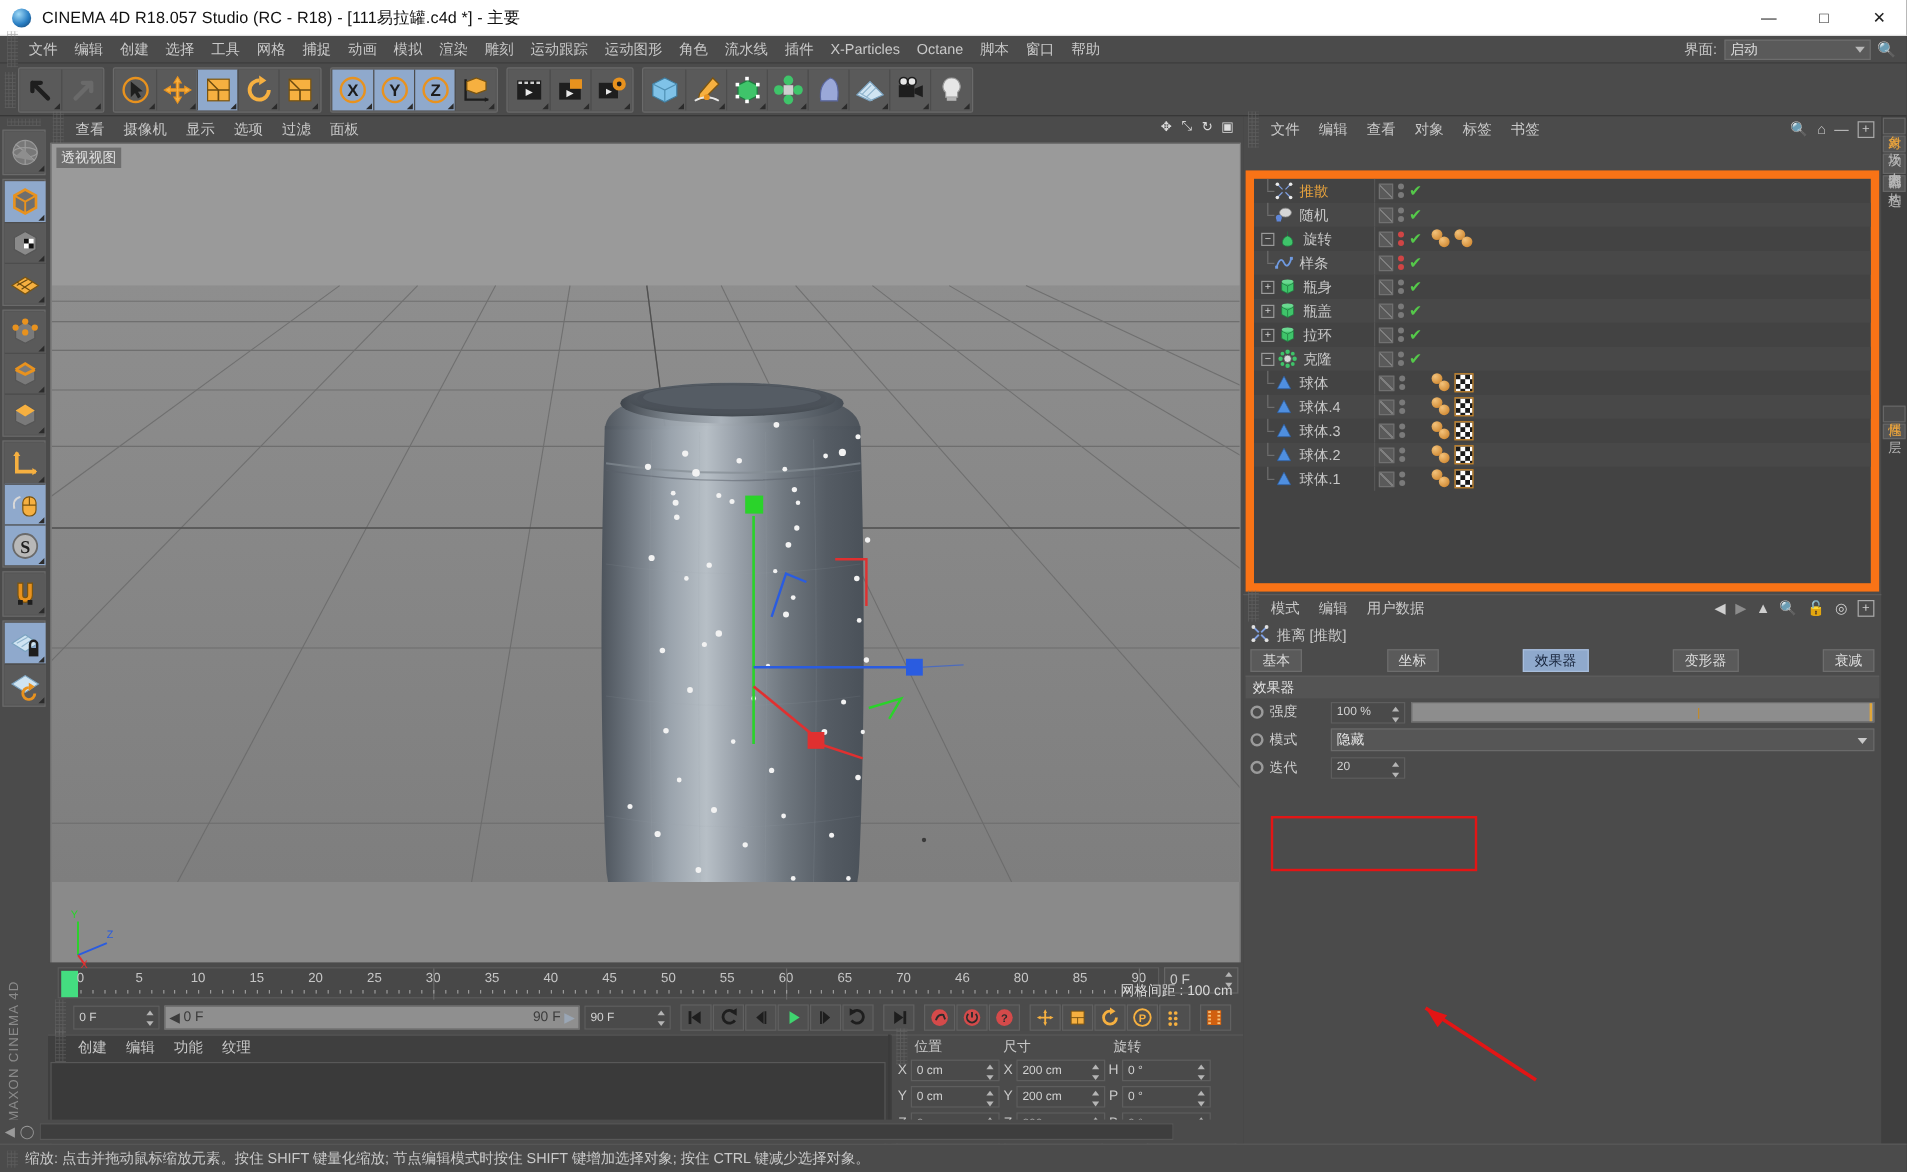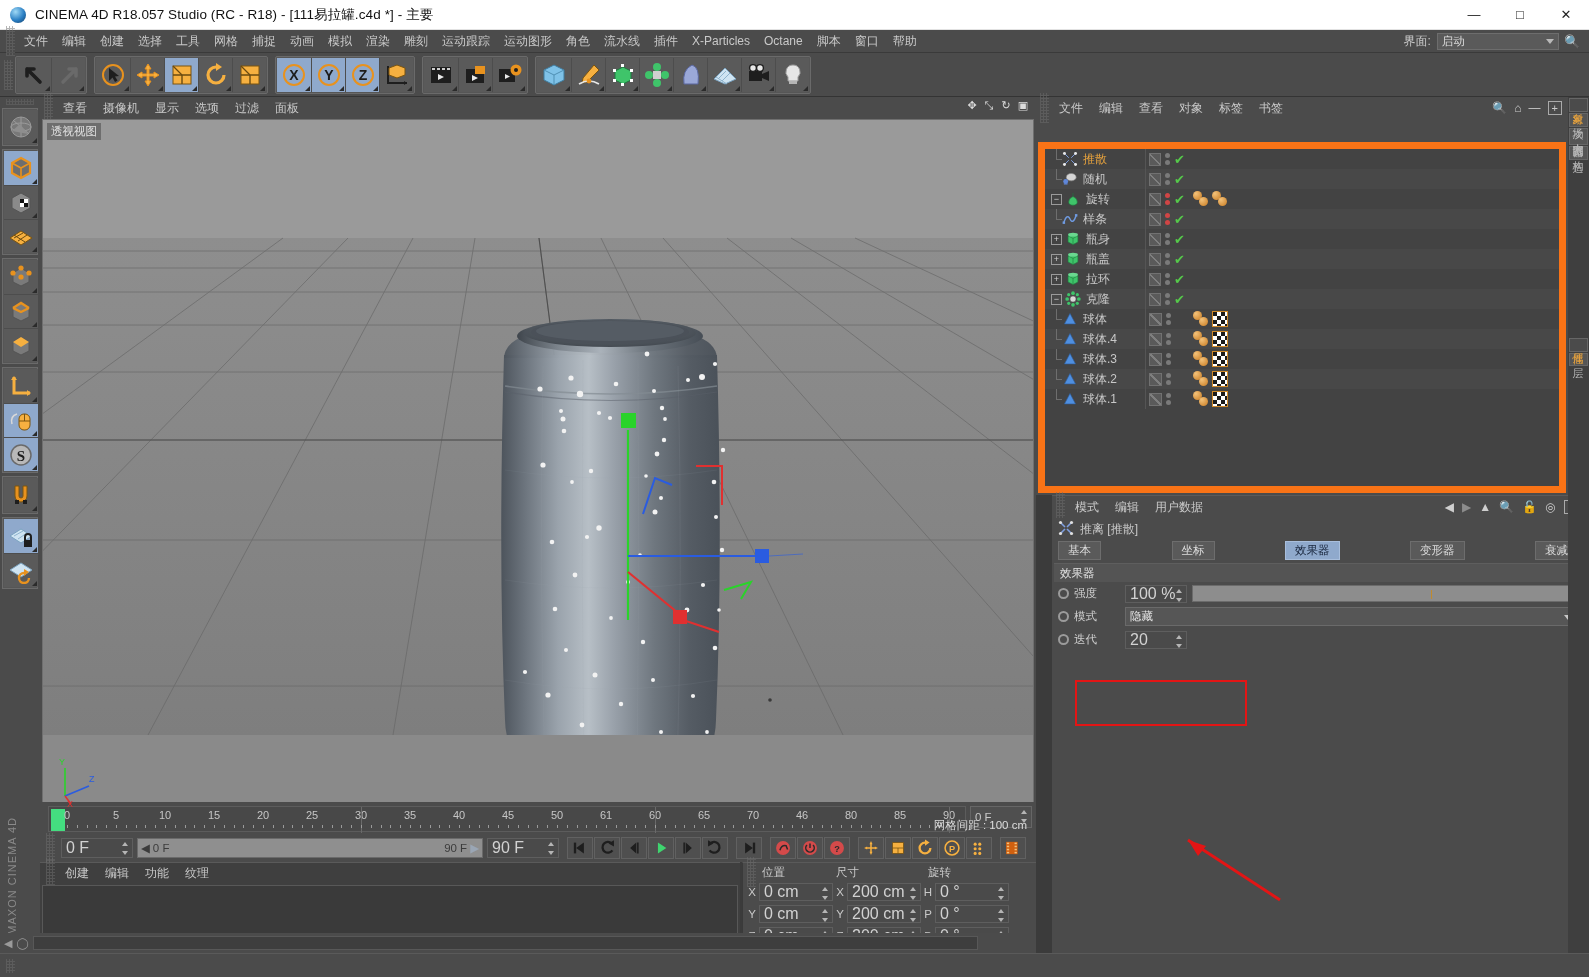--- a/index.html
+++ b/index.html
@@ -87,21 +87,21 @@
   #tlruler{ position:absolute; left:8px; right:70px; top:4px; height:26px; background:#484848;
     border:1px solid #5c5c5c;}
   #tlruler .tk{ position:absolute; top:2px; font-size:11px; color:#c6c6c6; transform:translateX(-50%); }
   #tlruler .minor{ position:absolute; bottom:3px; width:1px; height:3px; background:#9a9a9a;}
   #tlruler .major{ position:absolute; top:0; width:1px; height:26px; background:#6a6a6a;}
   #greenmark{ position:absolute; left:2px; top:2px; width:14px; height:22px; background:#44dd80;}
   #tlcur{ position:absolute; right:4px; top:4px; width:62px; height:22px; background:#4f4f4f;
     border:1px solid #666; display:flex; align-items:center; padding:0 4px;font-size:11.5px;}
   #tlrow{ position:absolute; left:6px; right:4px; top:34px; height:24px; display:flex; align-items:center; gap:4px;}
   .field{ background:#4a4a4a; border:1px solid #5e5e5e; height:20px; display:flex; align-items:center;
-    padding:0 4px; font-size:16px; color:#d2d2d2; position:relative;}
+    padding:0 4px; font-size:10px; color:#d2d2d2; position:relative;}
   .spin{ position:absolute; right:3px; top:3px; width:7px; height:13px;
      display:flex;flex-direction:column;justify-content:space-between;}
   .spin i{ display:block;width:0;height:0;border-left:3.5px solid transparent;
      border-right:3.5px solid transparent;}
   .spin i.u{ border-bottom:4px solid #b5b5b5;}
   .spin i.d{ border-top:4px solid #b5b5b5;}
   #tlslider{ flex:1; height:20px; background:#8f8f8f; border:1px solid #6a6a6a;
      display:flex; align-items:center; justify-content:space-between; padding:0 3px; color:#3c3c3c;
      font-size:11.5px;}
   .pbtn{ width:26px;height:22px;background:#4f4f4f;border:1px solid #616161;display:flex;
@@ -150,21 +150,21 @@
   .reddot{ width:5px;height:5px;border-radius:50%;background:#d04545;}
   .otags{ position:absolute; left:148px; top:1px; height:18px; display:flex; align-items:center; gap:3px;}
   .tagsph{ width:16px;height:16px;position:relative;}
   .tagsph i{ position:absolute;width:9px;height:9px;border-radius:50%;
      background:radial-gradient(circle at 32% 30%,#f3c27a,#c87b21);}
   .tagsph i.a{ left:0; top:0;} .tagsph i.b{ left:6px; top:6px;}
   .tagchk{ width:16px;height:16px;border:1px solid #d08a2a;
      background-image:conic-gradient(#fff 0 25%,#1b1b1b 0 50%,#fff 0 75%,#1b1b1b 0);
      background-size:8px 8px;}
   
-  #attr{ position:absolute; right:5px; top:398px; width:532px; bottom:0; background:#4b4b4b;
+  #attr{ position:absolute; right:21px; top:398px; width:532px; bottom:0; background:#4b4b4b;
      border-top:1px solid #5a5a5a;}
   #attrhdr{ height:22px; display:flex; align-items:center; padding-left:4px;}
   #attrhdr .mi{ padding:1px 8px; font-size:12px; color:#c9c9c9;}
   #attricons{ margin-left:auto; display:flex; align-items:center; gap:8px; padding-right:6px; color:#cfcfcf;}
   #attrbody{ position:absolute; left:2px; right:2px; top:22px; bottom:2px; background:#4b4b4b; }
   #attrtitle{ height:22px; display:flex; align-items:center; gap:6px; padding-left:4px; font-size:12px;}
   #attrtabs{ display:flex; gap:2px; padding:1px 4px 3px 4px;justify-content:space-between;}
   .atab{ height:19px; padding:0 9px; background:#5a5a5a; border:1px solid #6d6d6d;
      display:flex;align-items:center; font-size:11.5px; color:#ddd;}
   .atab.act{ background:#8fa9cc; color:#16233a; border-color:#a8bedc;}
@@ -797,21 +797,21 @@
         <div class="tk" style="left: 116px;">10</div>
         <div class="tk" style="left: 165px;">15</div>
         <div class="tk" style="left: 214px;">20</div>
         <div class="tk" style="left: 263px;">25</div>
         <div class="tk" style="left: 312px;">30</div>
         <div class="major" style="left: 312px;"></div>
         <div class="tk" style="left: 361px;">35</div>
         <div class="tk" style="left: 410px;">40</div>
         <div class="tk" style="left: 459px;">45</div>
         <div class="tk" style="left: 508px;">50</div>
-        <div class="tk" style="left: 557px;">61</div>
+        <div class="tk" style="left: 557px;">55</div>
         <div class="tk" style="left: 606px;">60</div>
         <div class="major" style="left: 606px;"></div>
         <div class="tk" style="left: 655px;">65</div>
         <div class="tk" style="left: 704px;">70</div>
         <div class="tk" style="left: 753px;">46</div>
         <div class="tk" style="left: 802px;">80</div>
         <div class="tk" style="left: 851px;">85</div>
         <div class="tk" style="left: 900px;">90</div>
         <div class="major" style="left: 900px;"></div>
         <div class="minor" style="left: 18px;"></div>
@@ -1615,13 +1615,14 @@
 </div>
 
 <div id="progresszone">
   <span style="color:#9a9a9a;font-size:11px">◀</span>
   <span style="color:#9a9a9a;font-size:11px">◯</span>
   <div id="progbar"></div>
 </div>
 
 <div id="statusbar">
   <div class="sgrip"></div>
+  <div id="statustext">缩放: 点击并拖动鼠标缩放元素。按住 SHIFT 键量化缩放; 节点编辑模式时按住 SHIFT 键增加选择对象; 按住 CTRL 键减少选择对象。</div>
 </div>
 
 </body></html>

